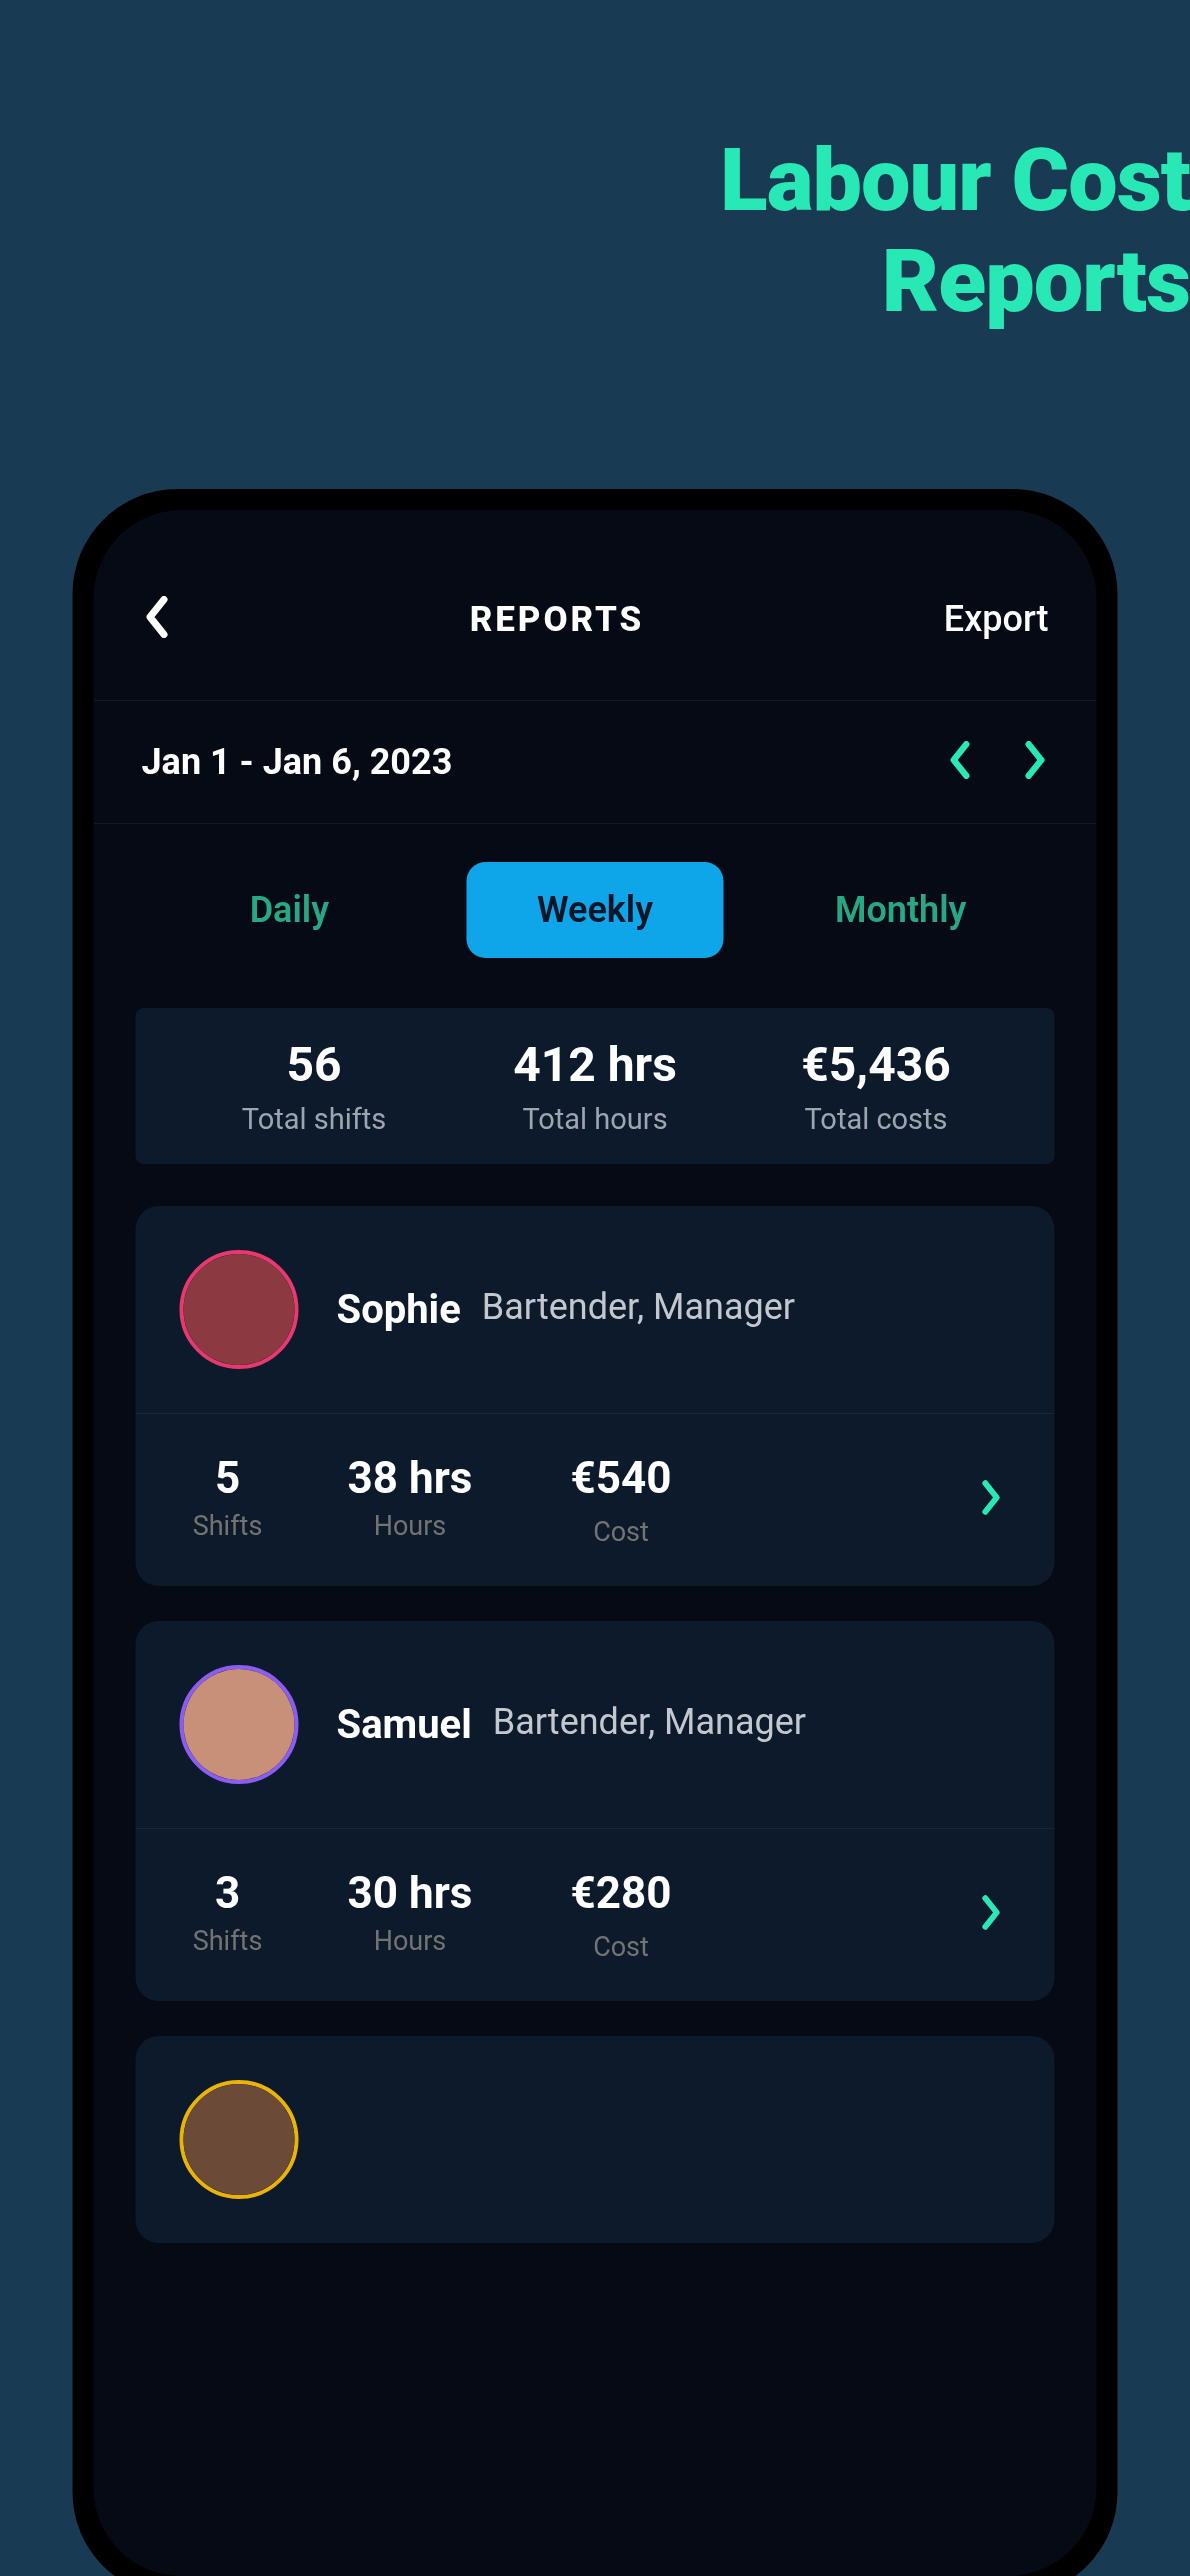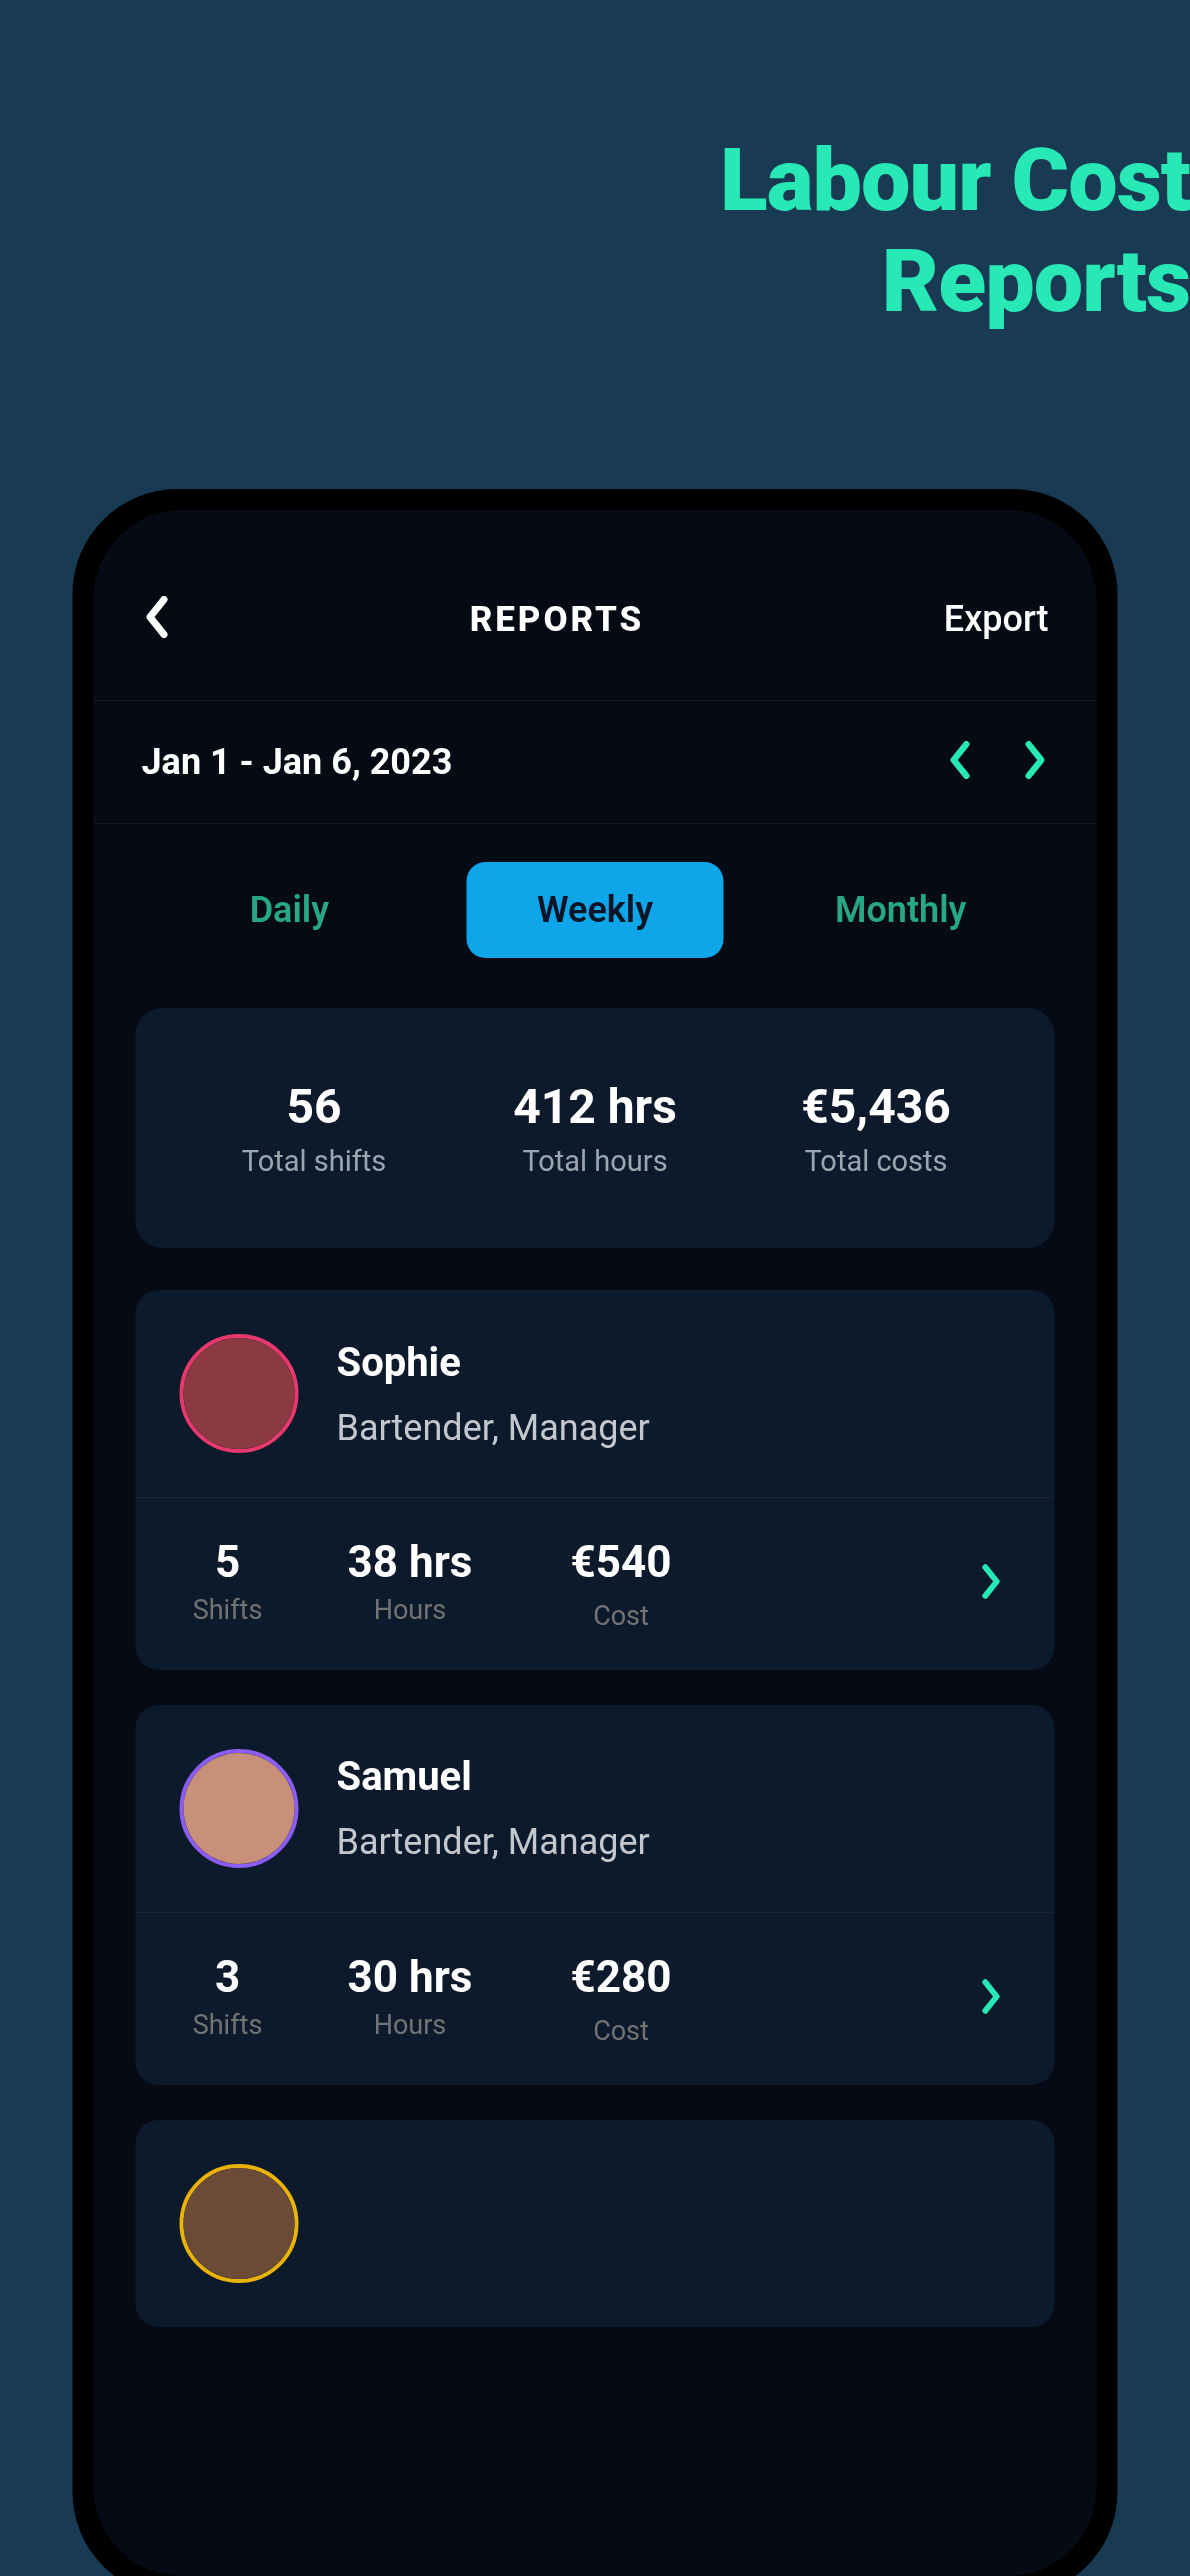--- a/index.html
+++ b/index.html
@@ -135,22 +135,22 @@
 
     .tab.active {
       background-color: #0ea5e9;
       color: #0a1628;
     }
 
     
     .summary-card {
       margin: 11.5px 42px 42px 42px;
       background-color: #0d1a2b;
-      border-radius: 27px;
-      padding: 70px 38px;
+      border-radius: 8px;
+      padding: 28px 38px;
       display: flex;
       justify-content: space-around;
       text-align: center;
     }
 
     .summary-item {
       flex: 1;
       display: flex;
       flex-direction: column;
       align-items: center;
@@ -209,21 +209,21 @@
     }
 
     .avatar-inner {
       width: 100%;
       height: 100%;
       border-radius: 50%;
     }
 
     .employee-info {
       display: flex;
-      flex-direction: column;
+      flex-direction: row;
       gap: 21px;
     }
 
     .employee-name {
       color: #fff;
       font-size: 40px;
       font-weight: 700;
     }
 
     .employee-role {

